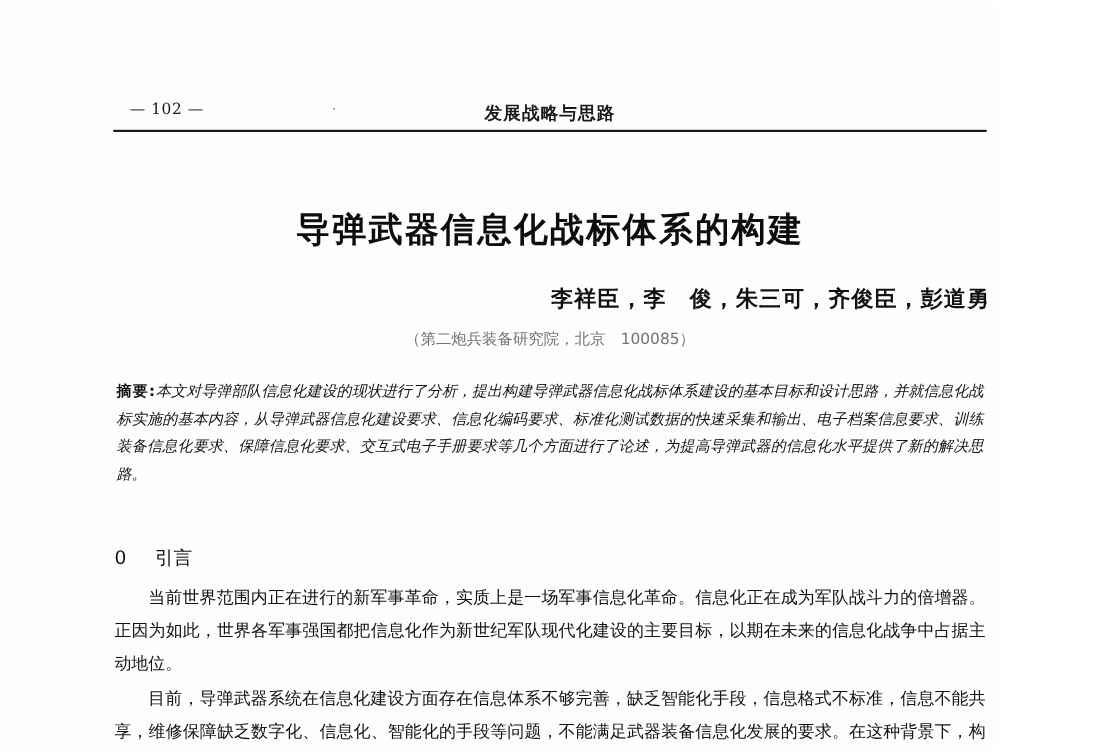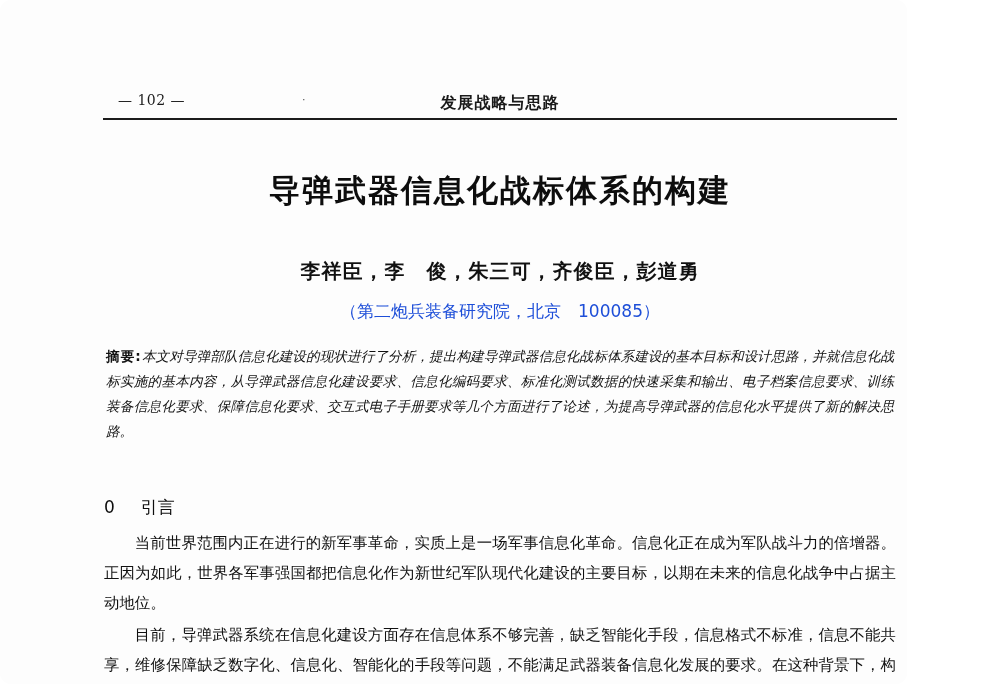--- a/index.html
+++ b/index.html
@@ -63,48 +63,48 @@
   .tiny-mark {
     position: absolute;
     top: 93px;
     left: 202px;
     font-size: 11px;
     color: #555;
   }
 
   .title {
     position: absolute;
-    top: 170px;
+    top: 188px;
     left: 0;
     width: 800px;
     text-align: center;
     font-size: 31px;
     font-weight: bold;
     letter-spacing: 2px;
     color: #0d0d0d;
   }
   .authors {
     position: absolute;
     top: 258px;
     left: 0;
     width: 800px;
-    text-align: center;
+    text-align: right;
     font-size: 20px;
     font-weight: bold;
     letter-spacing: 1px;
     color: #111;
   }
   .affiliation {
     position: absolute;
     top: 300px;
     left: 0;
     width: 800px;
     text-align: center;
-    font-size: 17px;
-    color: #1d4ed8;
+    font-size: 14px;
+    color: #737373;
   }
 
   .abstract {
     position: absolute;
     top: 344px;
     left: 6px;
     width: 788px;
     font-size: 13.6px;
     line-height: 25px;
     text-align: justify;

